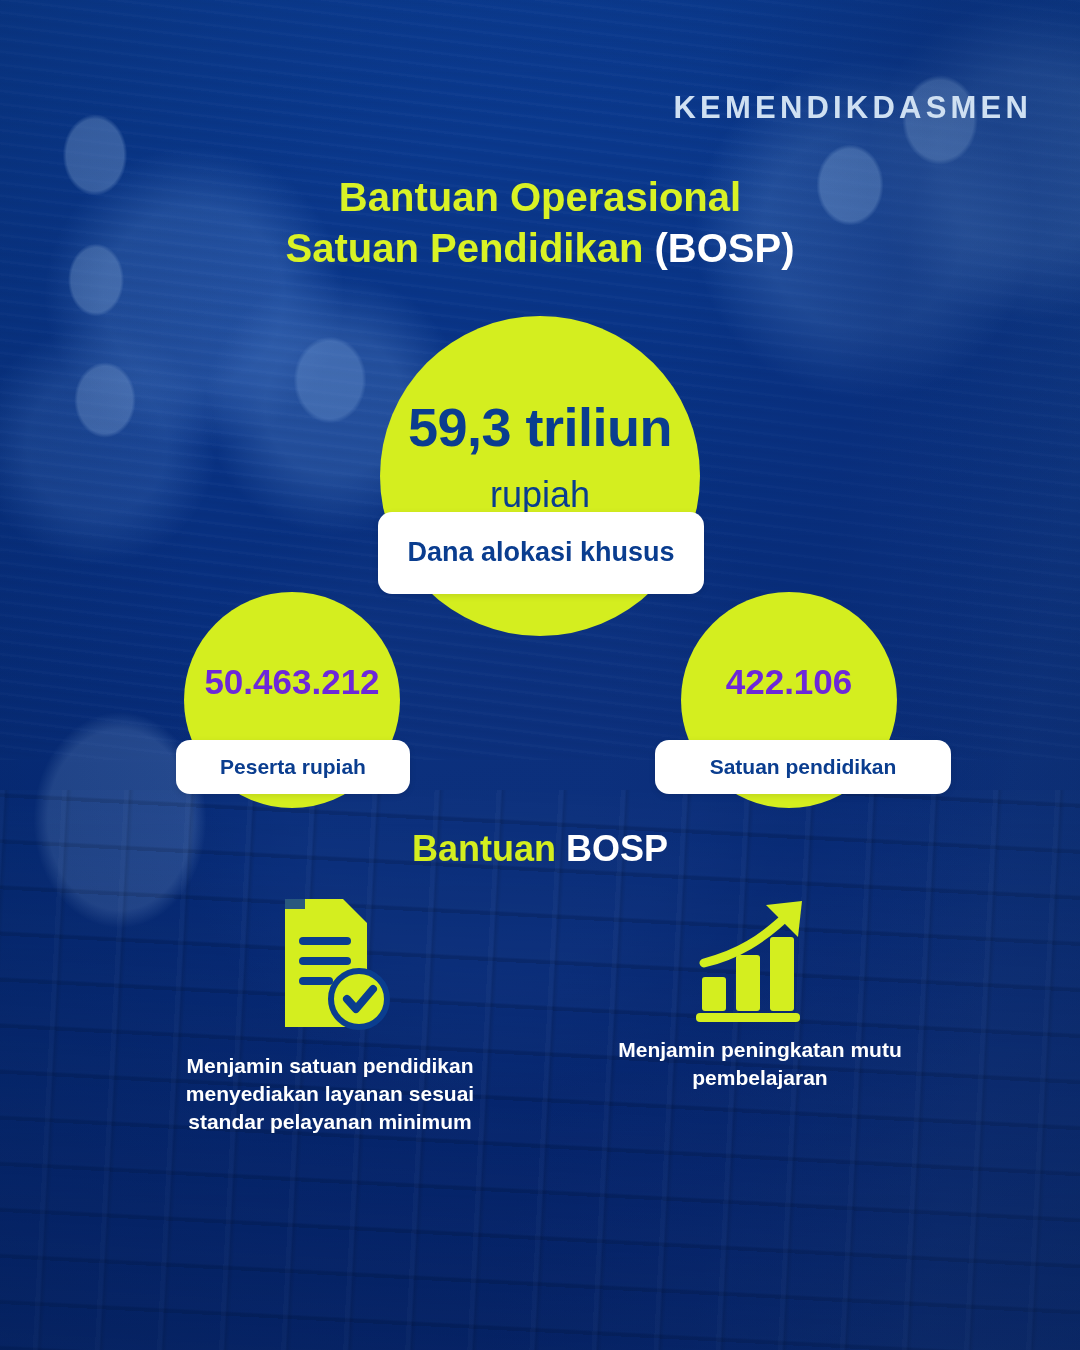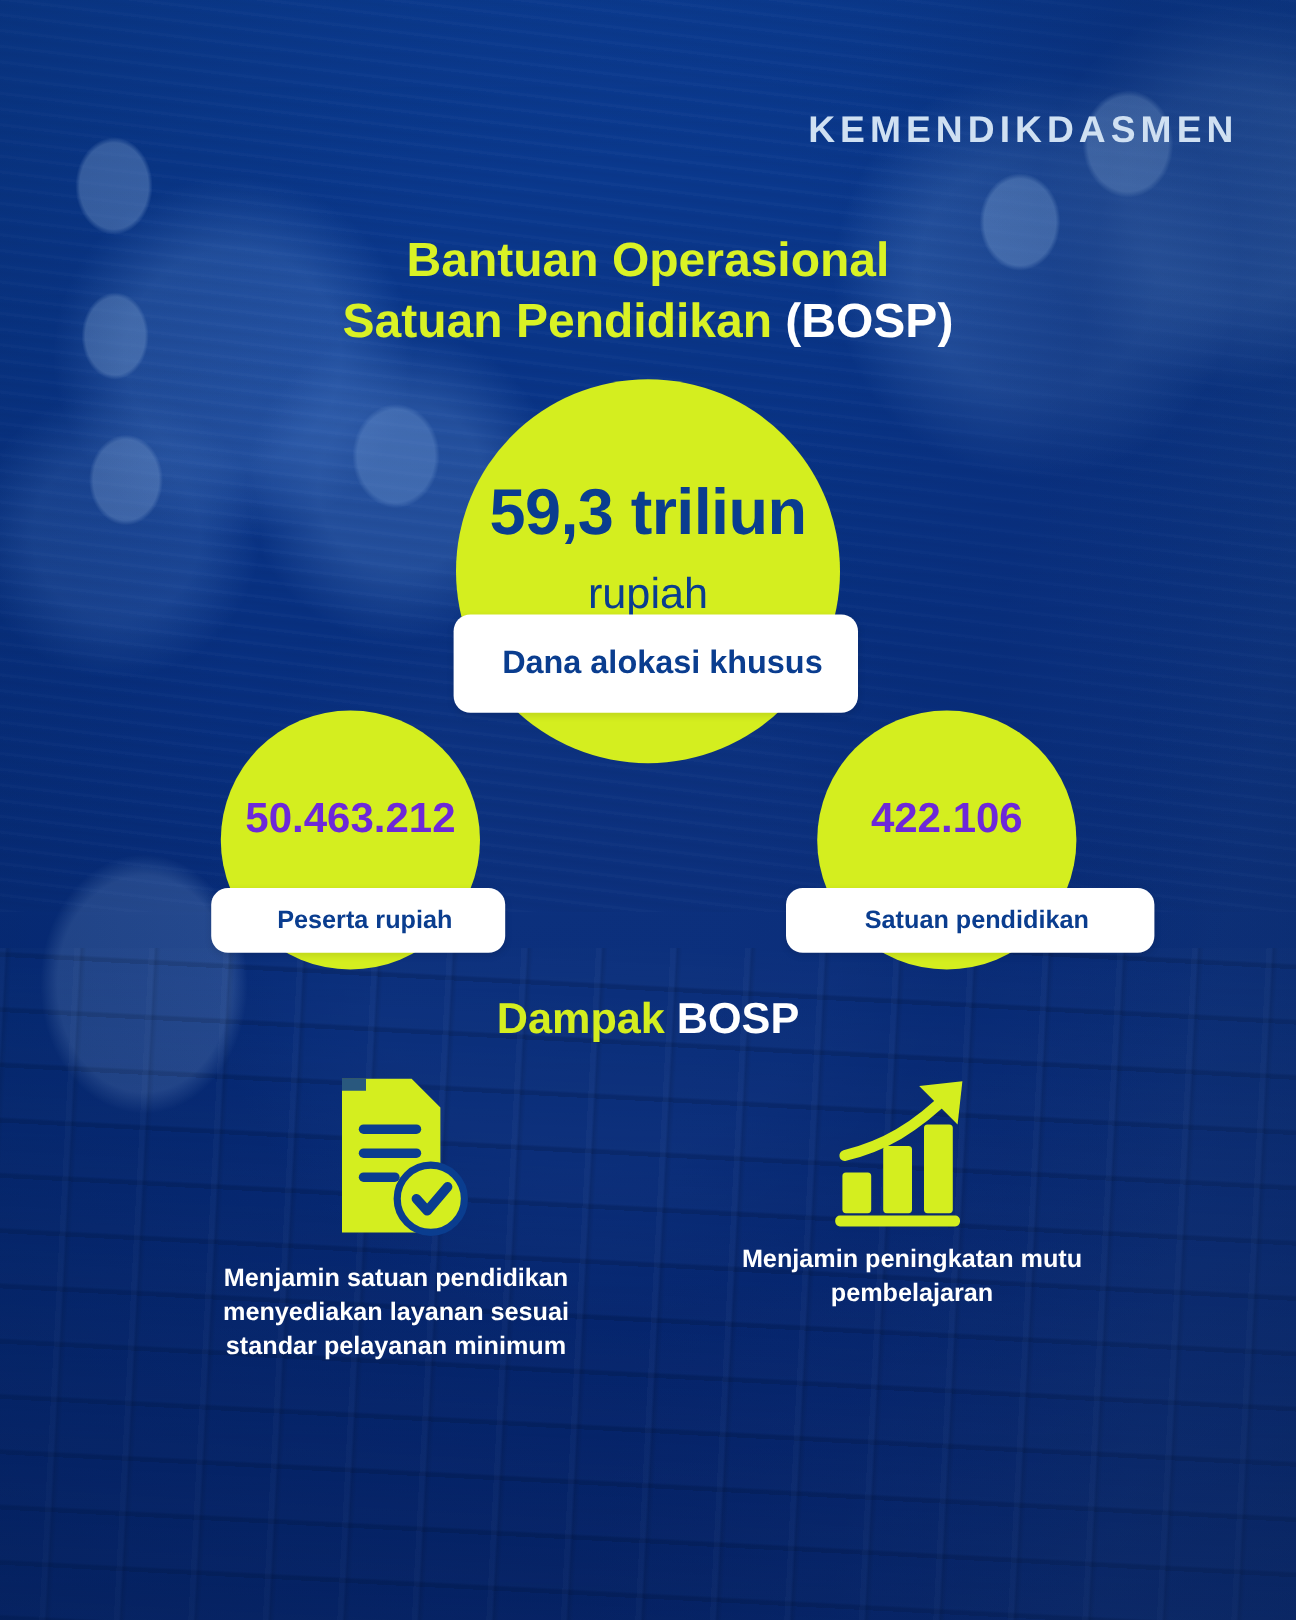--- a/index.html
+++ b/index.html
@@ -101,21 +101,21 @@
     top: 90px;
     right: 48px;
     font-size: 31px;
     font-weight: bold;
     letter-spacing: 4.2px;
     color: #cfe0f2;
   }
 
   .headline {
     position: absolute;
-    top: 192px;
+    top: 172px;
     left: 0; right: 0;
     text-align: center;
     line-height: 1.28;
     font-size: 40px;
     font-weight: bold;
   }
   .headline .l1 { color: #d9f225; display: block; }
   .headline .l2 { display: block; }
   .headline .l2 .y { color: #d9f225; }
   .headline .l2 .w { color: #ffffff; }
@@ -148,21 +148,20 @@
     margin-top: 16px;
   }
   .label-card {
     position: absolute;
     background: #ffffff;
     border-radius: 14px;
     color: #0a3d8f;
     text-align: center;
     font-weight: bold;
     box-shadow: 0 2px 6px rgba(0,0,0,0.10);
-    padding-left: 11px;
   }
   .label-big {
     left: 378px;
     top: 512px;
     width: 326px;
     height: 82px;
     font-size: 27px;
     line-height: 1.25;
     display: flex;
     align-items: center;
@@ -282,21 +281,21 @@
       <div class="num">50.463.212</div>
     </div>
     <div class="label-card label-left">Peserta rupiah</div>
 
     <div class="stat-mid-circle circle-right">
       <div class="num">422.106</div>
     </div>
     <div class="label-card label-right">Satuan pendidikan</div>
 
     <div class="impact-title">
-      <span class="y">Dampak</span><span class="w"> BOSP</span>
+      <span class="y">Bantuan</span><span class="w"> BOSP</span>
     </div>
 
     <div class="impacts">
 
       <div class="impact first">
         <div class="icon-wrap">
           <svg width="130" height="140" viewBox="0 0 130 140" aria-hidden="true">
             <path d="M20 6 h58 l24 24 v104 h-82 z" fill="#d4ee1f"></path>
             <path d="M20 6 h20 v10 h-20 z" fill="#0a3d8f" opacity="0.85"></path>
             <rect x="34" y="44" width="52" height="8" rx="4" fill="#0a3d8f"></rect>

